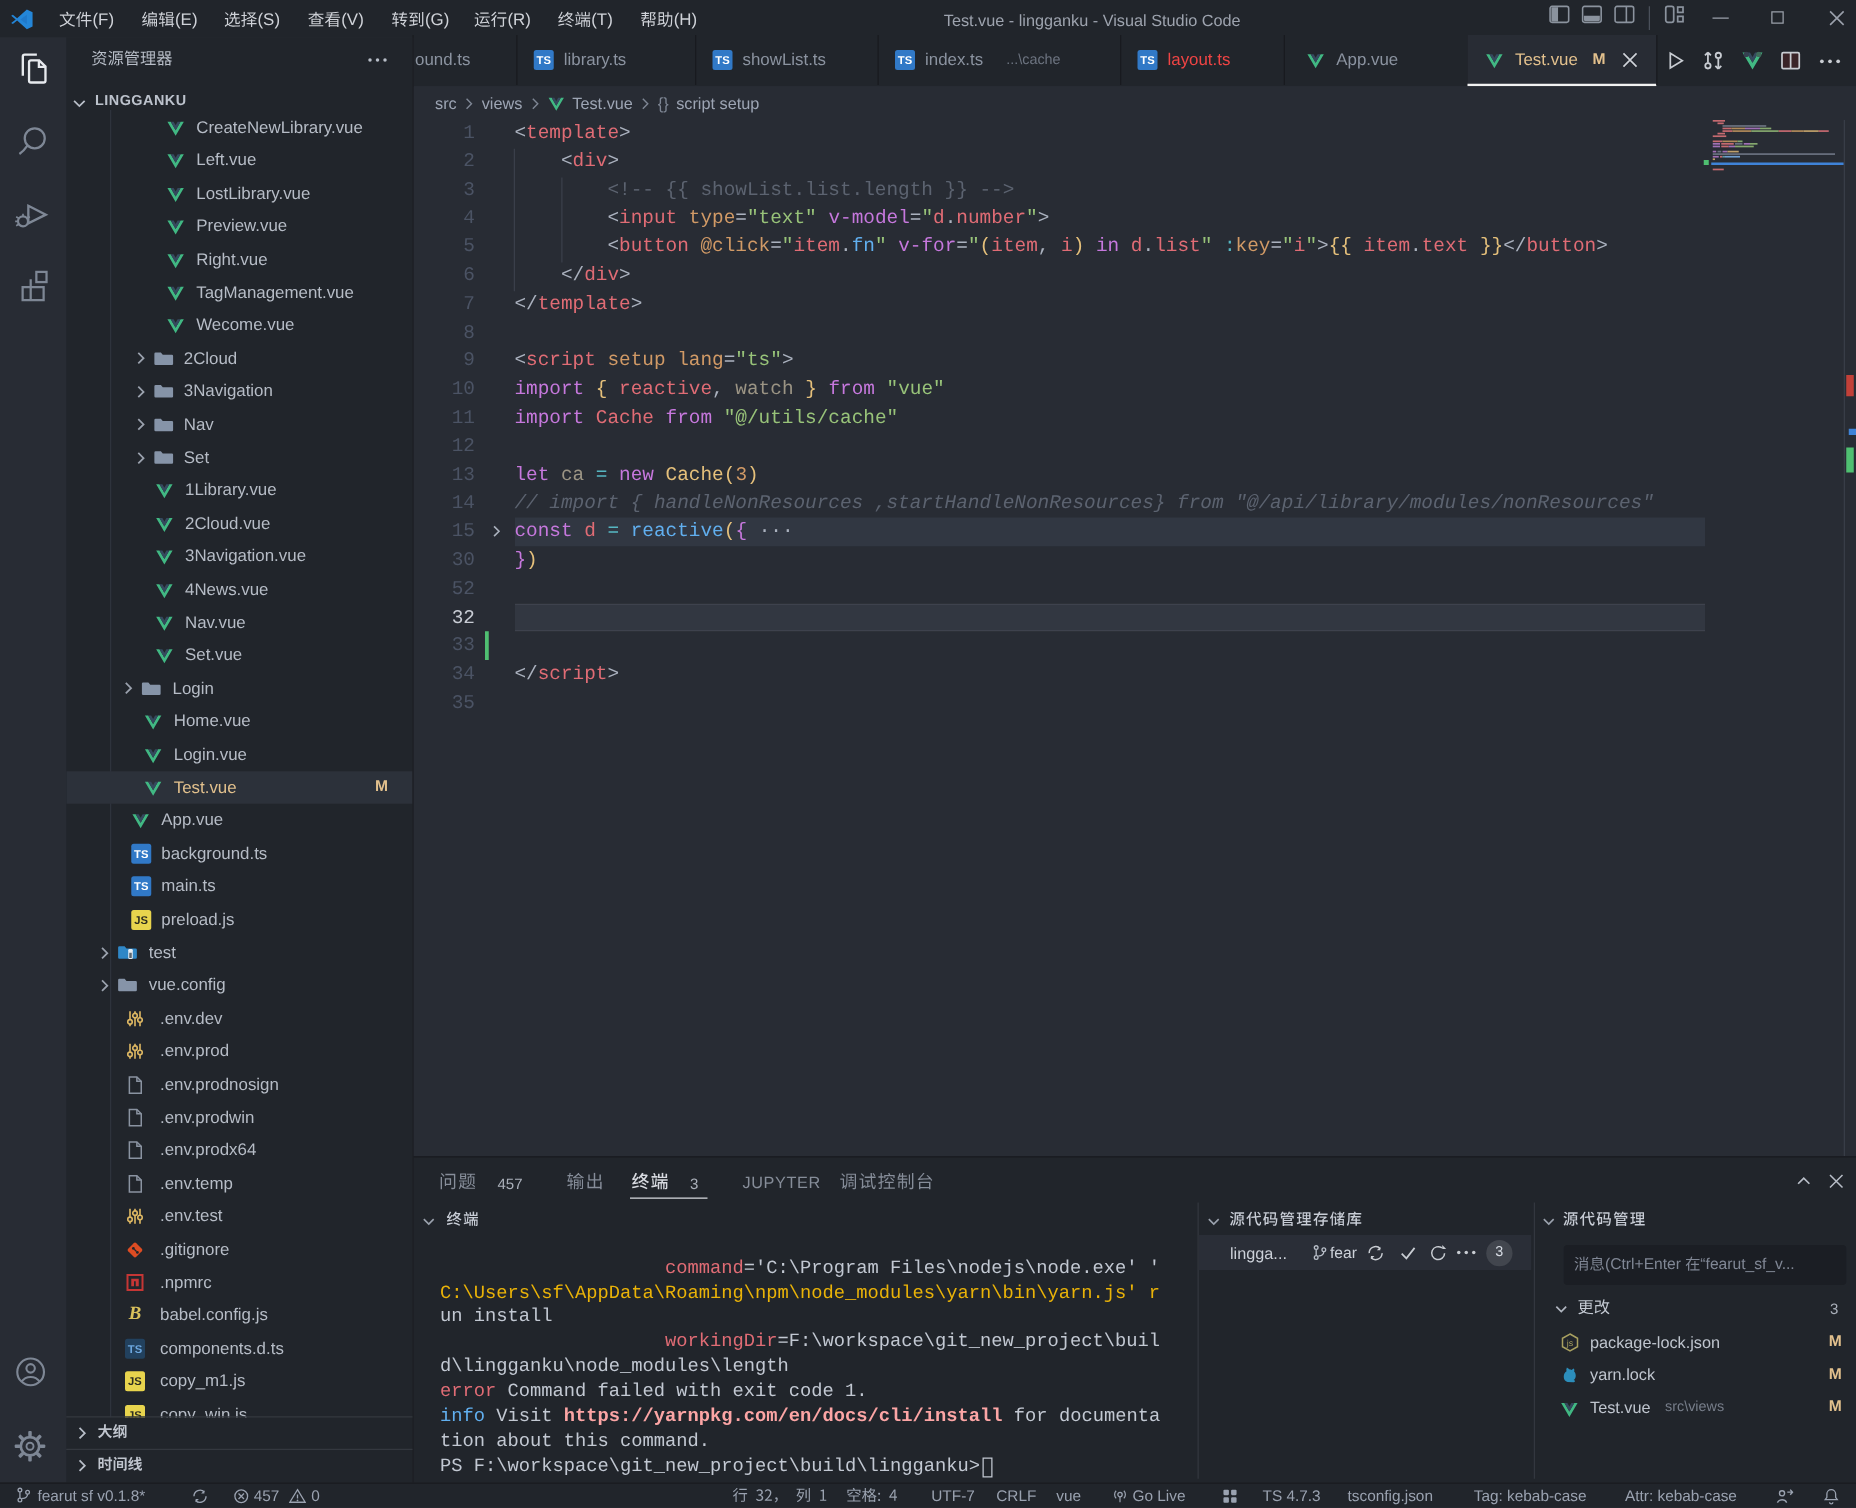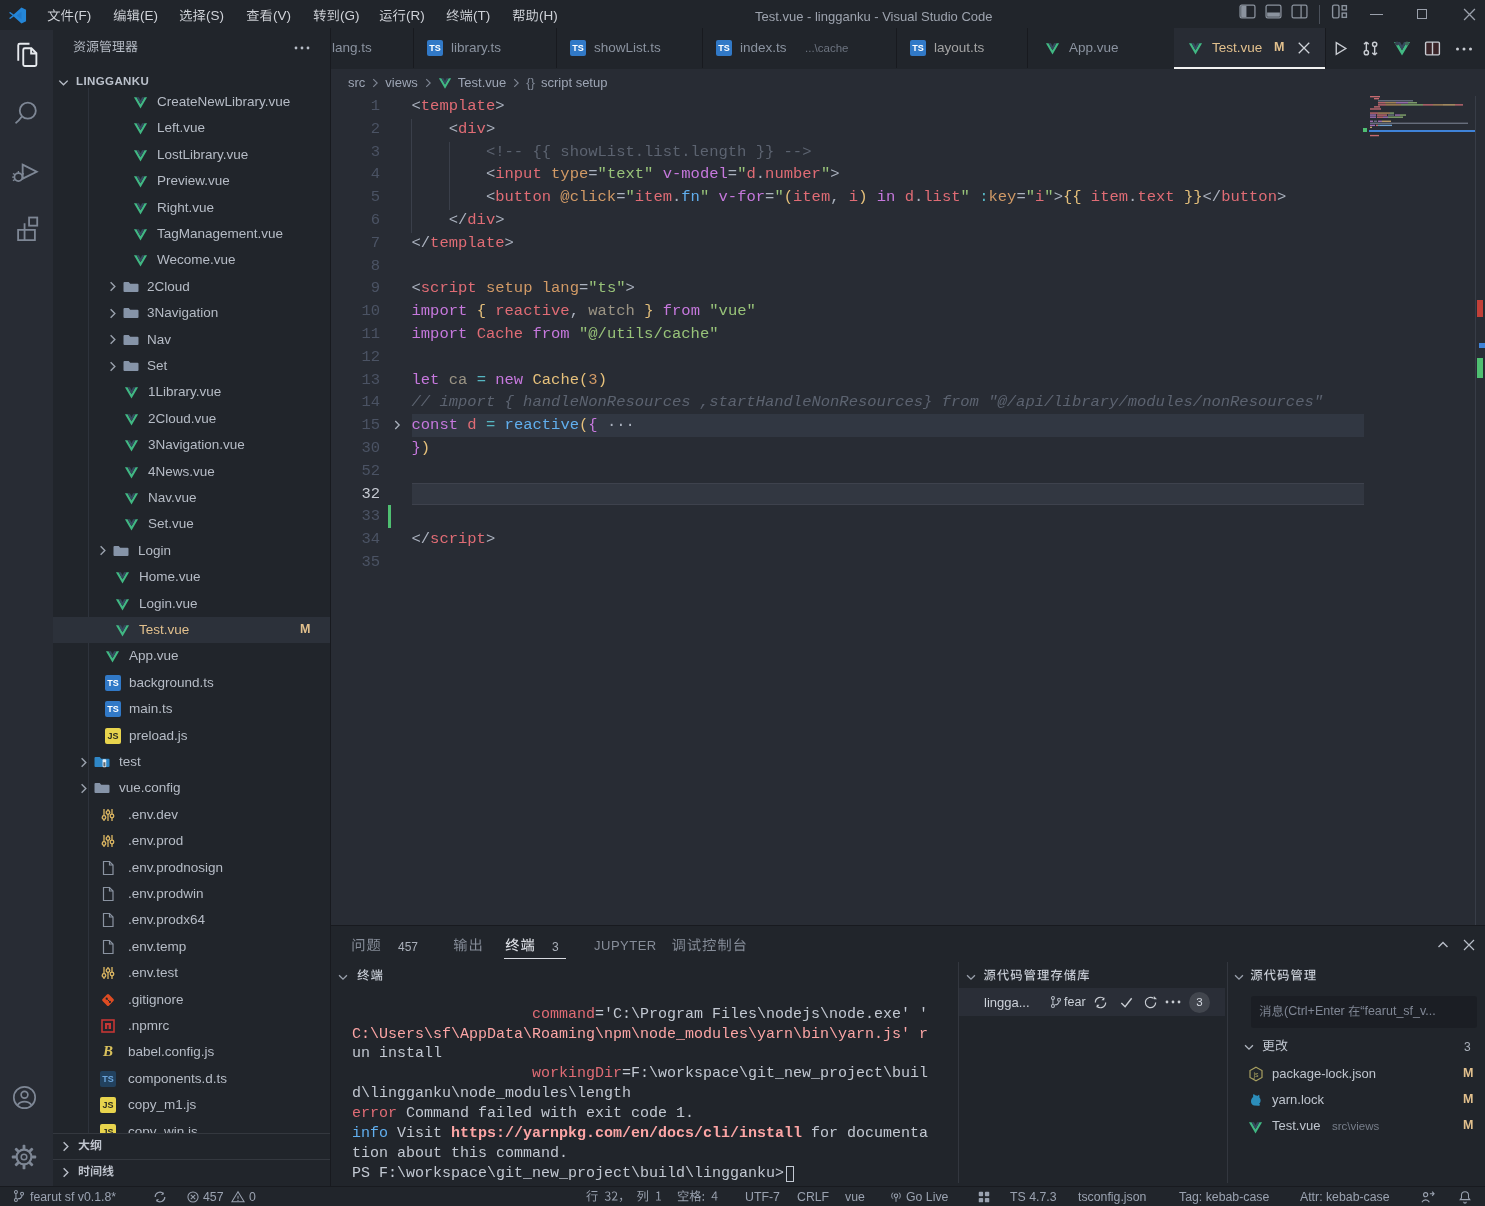--- a/index.html
+++ b/index.html
@@ -390,34 +390,34 @@
 <svg style="position:absolute;left:58px;top:1165px" width="15" height="15" viewBox="0 0 16 16">
     <path fill="none" stroke="#b8bec8" stroke-width="1.5" d="M6 3.5 L10.5 8 L6 12.5"></path>
   </svg>
 <div style="position:absolute;left:78px;top:1165px;">
     <svg width="36" height="13" viewBox="0 -10.32 36 12.60">
       <path fill="#c0c5ce" d="M5.5 -5.1C6.1 -4.3 6.9 -3.1 7.2 -2.4L8.5 -3.1C8.1 -3.8 7.3 -4.9 6.7 -5.8ZM3.6 -4.6V-2.4H2.1V-4.6ZM3.6 -5.9H2.1V-8H3.6ZM0.8 -9.3V-0.2H2.1V-1.2H4.9V-9.3ZM9 -10.1V-8H5.4V-6.6H9V-0.9C9 -0.6 8.9 -0.5 8.6 -0.5C8.3 -0.5 7.5 -0.5 6.6 -0.6C6.8 -0.2 7.1 0.5 7.1 0.9C8.3 0.9 9.2 0.9 9.7 0.6C10.2 0.4 10.4 0 10.4 -0.8V-6.6H11.7V-8H10.4V-10.1Z M12.9 -7.3V1.1H14.3V-7.3ZM13 -9.4C13.6 -8.8 14.2 -8.1 14.4 -7.5L15.6 -8.3C15.4 -8.8 14.7 -9.6 14.2 -10.1ZM16.8 -3.4H19.2V-2.2H16.8ZM16.8 -5.7H19.2V-4.5H16.8ZM15.6 -6.8V-1.1H20.5V-6.8ZM16.1 -9.6V-8.3H21.8V-0.5C21.8 -0.3 21.7 -0.3 21.6 -0.3C21.4 -0.3 21 -0.3 20.6 -0.3C20.8 0.1 21 0.6 21 1C21.8 1 22.3 1 22.7 0.8C23.1 0.5 23.3 0.2 23.3 -0.5V-9.6Z M24.6 -0.9 24.9 0.5C26 0.1 27.5 -0.4 28.9 -0.9L28.7 -2.1C27.2 -1.6 25.6 -1.1 24.6 -0.9ZM32.5 -9.3C33 -9 33.6 -8.5 34 -8.2L34.8 -9C34.5 -9.3 33.8 -9.8 33.3 -10.1ZM24.9 -5C25.1 -5.1 25.4 -5.1 26.4 -5.3C26 -4.7 25.7 -4.3 25.5 -4.1C25.1 -3.6 24.8 -3.4 24.5 -3.3C24.7 -2.9 24.9 -2.3 25 -2C25.3 -2.2 25.8 -2.4 28.7 -2.9C28.7 -3.2 28.7 -3.8 28.7 -4.1L26.8 -3.8C27.7 -4.8 28.5 -5.9 29.1 -7L27.9 -7.8C27.7 -7.3 27.5 -6.9 27.2 -6.5L26.2 -6.4C26.9 -7.3 27.6 -8.5 28 -9.5L26.7 -10.2C26.2 -8.8 25.4 -7.4 25.2 -7C24.9 -6.6 24.7 -6.4 24.4 -6.3C24.6 -5.9 24.8 -5.2 24.9 -5ZM34.3 -4.2C34 -3.6 33.5 -3.1 33 -2.7C32.9 -3.1 32.8 -3.6 32.7 -4.2L35.5 -4.7L35.2 -6L32.5 -5.5L32.4 -6.6L35.1 -7L34.9 -8.3L32.3 -7.9C32.3 -8.7 32.3 -9.5 32.3 -10.2H30.9C30.9 -9.4 30.9 -8.5 30.9 -7.7L29.2 -7.4L29.4 -6.1L31 -6.4L31.1 -5.2L28.9 -4.8L29.2 -3.6L31.3 -3.9C31.4 -3.1 31.6 -2.4 31.8 -1.7C30.8 -1.1 29.7 -0.6 28.5 -0.3C28.8 0 29.2 0.5 29.4 0.9C30.4 0.5 31.4 0.1 32.3 -0.5C32.7 0.5 33.3 1.1 34.1 1.1C35.1 1.1 35.5 0.7 35.7 -0.8C35.4 -1 35 -1.3 34.7 -1.6C34.6 -0.6 34.5 -0.3 34.3 -0.3C34 -0.3 33.7 -0.7 33.4 -1.3C34.3 -2 35 -2.8 35.6 -3.7Z"></path>
     </svg>
   </div>
 <div class="abs" style="left:331px;top:28px;width:1154px;height:41px;background:#21252b"></div>
 <div class="abs" style="left:413px;top:28px;width:1px;height:40px;background:#181a1f"></div>
-<div class="r" style="left:332px;top:40px;font:13.5px 'Liberation Sans',sans-serif;color:#8b93a0">lang.ts</div>
+<div class="r" style="left:332px;top:40px;font:13.5px 'Liberation Sans',sans-serif;color:#8b93a0">ound.ts</div>
 <div class="abs" style="left:556px;top:28px;width:1px;height:40px;background:#181a1f"></div>
 <div style="position:absolute;left:427px;top:40px;width:16px;height:16px;background:#3179c7;border-radius:2px;color:#ffffff;font:bold 9px 'Liberation Sans',sans-serif;text-align:center;line-height:17px">TS</div>
 <div class="r" style="left:451px;top:40px;font:13.5px 'Liberation Sans',sans-serif;color:#8b93a0">library.ts</div>
 <div class="abs" style="left:702px;top:28px;width:1px;height:40px;background:#181a1f"></div>
 <div style="position:absolute;left:570px;top:40px;width:16px;height:16px;background:#3179c7;border-radius:2px;color:#ffffff;font:bold 9px 'Liberation Sans',sans-serif;text-align:center;line-height:17px">TS</div>
 <div class="r" style="left:594px;top:40px;font:13.5px 'Liberation Sans',sans-serif;color:#8b93a0">showList.ts</div>
 <div class="abs" style="left:896px;top:28px;width:1px;height:40px;background:#181a1f"></div>
 <div style="position:absolute;left:716px;top:40px;width:16px;height:16px;background:#3179c7;border-radius:2px;color:#ffffff;font:bold 9px 'Liberation Sans',sans-serif;text-align:center;line-height:17px">TS</div>
 <div class="r" style="left:740px;top:40px;font:13.5px 'Liberation Sans',sans-serif;color:#8b93a0">index.ts</div>
 <div class="r" style="left:805px;top:42px;font:11.5px 'Liberation Sans',sans-serif;color:#6d7480">...\cache</div>
 <div class="abs" style="left:1027px;top:28px;width:1px;height:40px;background:#181a1f"></div>
 <div style="position:absolute;left:910px;top:40px;width:16px;height:16px;background:#3179c7;border-radius:2px;color:#ffffff;font:bold 9px 'Liberation Sans',sans-serif;text-align:center;line-height:17px">TS</div>
-<div class="r" style="left:934px;top:40px;font:13.5px 'Liberation Sans',sans-serif;color:#a3a3a3">layout.ts</div>
+<div class="r" style="left:934px;top:40px;font:13.5px 'Liberation Sans',sans-serif;color:#ef4444">layout.ts</div>
 <div class="abs" style="left:1174px;top:28px;width:1px;height:40px;background:#181a1f"></div>
 <div style="position:absolute;left:1045px;top:41px;width:15px;height:15px">
     <svg width="15" height="15" viewBox="0 0 16 16">
       <path fill="#41b883" d="M1 2.5 L8 14.5 L15 2.5 L12.2 2.5 L8 9.8 L3.8 2.5 Z"></path>
       <path fill="#35495e" d="M3.8 2.5 L8 9.8 L12.2 2.5 L9.7 2.5 L8 5.6 L6.3 2.5 Z"></path>
     </svg>
   </div>
 <div class="r" style="left:1069px;top:40px;font:13.5px 'Liberation Sans',sans-serif;color:#8b93a0">App.vue</div>
 <div class="abs" style="left:1174px;top:28px;width:151px;height:41px;background:#282c34"></div>
 <div class="abs" style="left:1174px;top:66.5px;width:151px;height:2px;background:#f2f2f2"></div>
@@ -605,21 +605,21 @@
   </svg>
 <svg style="position:absolute;left:336px;top:970px" width="14" height="14" viewBox="0 0 16 16">
     <path fill="none" stroke="#9aa1ad" stroke-width="1.5" d="M3.5 6 L8 10.5 L12.5 6"></path>
   </svg>
 <div style="position:absolute;left:357px;top:969px;">
     <svg width="27" height="13" viewBox="0 -10.75 27 13.12">
       <path fill="#c8cdd6" d="M0.4 -0.8 0.6 0.4C1.8 0.1 3.5 -0.2 5.1 -0.6L5 -1.6C3.3 -1.3 1.6 -1 0.4 -0.8ZM7 -3.2C7.9 -2.8 9.1 -2.2 9.7 -1.8L10.4 -2.6C9.7 -3 8.6 -3.6 7.7 -3.9ZM5.6 -0.9C7.3 -0.5 9.4 0.4 10.5 1L11.2 0.1C10 -0.5 8 -1.4 6.3 -1.8ZM7.2 -10.6C6.8 -9.5 6 -8.3 4.9 -7.3L4 -7.9C3.8 -7.5 3.5 -7 3.2 -6.6L1.9 -6.5C2.6 -7.5 3.3 -8.8 3.9 -10.1L2.7 -10.6C2.2 -9.1 1.3 -7.5 1.1 -7.1C0.8 -6.7 0.6 -6.4 0.3 -6.4C0.5 -6.1 0.7 -5.5 0.7 -5.2C0.9 -5.3 1.2 -5.4 2.6 -5.6C2.1 -4.9 1.6 -4.3 1.4 -4.1C1 -3.6 0.7 -3.4 0.4 -3.3C0.6 -3 0.8 -2.5 0.8 -2.2C1.1 -2.4 1.6 -2.5 4.8 -3C4.7 -3.2 4.7 -3.7 4.7 -4L2.4 -3.7C3.2 -4.6 4 -5.8 4.7 -6.9C5 -6.7 5.2 -6.4 5.4 -6.2C5.8 -6.6 6.2 -7 6.6 -7.4C6.9 -6.9 7.3 -6.4 7.7 -5.9C6.8 -5.2 5.8 -4.7 4.7 -4.3C4.9 -4.1 5.3 -3.6 5.4 -3.3C6.5 -3.7 7.6 -4.4 8.5 -5.1C9.4 -4.4 10.4 -3.7 11.5 -3.3C11.7 -3.6 12 -4.1 12.3 -4.3C11.2 -4.7 10.2 -5.2 9.4 -5.9C10.2 -6.8 10.9 -7.8 11.4 -8.9L10.7 -9.3L10.5 -9.3H7.9C8.1 -9.7 8.3 -10 8.4 -10.4ZM7.3 -8.3H9.8C9.5 -7.7 9.1 -7.1 8.5 -6.6C8 -7.1 7.6 -7.7 7.2 -8.2Z M14.1 -8.3V-7.2H18.3V-8.3ZM14.4 -6.5C14.7 -5.1 14.9 -3.3 14.9 -2.1L15.8 -2.3C15.8 -3.5 15.6 -5.2 15.3 -6.6ZM15.3 -10.1C15.6 -9.6 15.9 -8.8 16.1 -8.3L17.1 -8.6C16.9 -9.1 16.6 -9.9 16.3 -10.4ZM18.5 -4V1H19.6V-3H20.5V0.9H21.4V-3H22.3V0.9H23.2V-3H24.2V0C24.2 0.1 24.2 0.2 24.1 0.2C24 0.2 23.7 0.2 23.4 0.1C23.5 0.4 23.6 0.8 23.7 1.1C24.2 1.1 24.6 1.1 24.9 0.9C25.2 0.7 25.2 0.5 25.2 0V-4H22.1L22.4 -5H25.5V-6.1H18.2V-5H21.1C21 -4.7 21 -4.3 20.9 -4ZM18.7 -9.9V-6.9H25.1V-9.9H24V-7.9H22.4V-10.5H21.2V-7.9H19.8V-9.9ZM16.9 -6.7C16.8 -5.2 16.6 -3.2 16.3 -1.8C15.4 -1.6 14.6 -1.4 14 -1.3L14.2 -0.2C15.4 -0.4 16.9 -0.8 18.4 -1.2L18.2 -2.3L17.2 -2C17.5 -3.3 17.8 -5.1 18 -6.6Z"></path>
     </svg>
   </div>
 <div class="r" style="left:352px;top:1004.5px;font:15px 'Liberation Mono',monospace;line-height:20px"><span style="color:#e06c75">                    command</span><span style="color:#c2c8d2">='C:\Program Files\nodejs\node.exe' '</span></div>
-<div class="r" style="left:352px;top:1024.5px;font:15px 'Liberation Mono',monospace;line-height:20px"><span style="color:#fca5a5">C:\Users\sf\AppData\Roaming\npm\node_modules\yarn\bin\yarn.js' r</span></div>
+<div class="r" style="left:352px;top:1024.5px;font:15px 'Liberation Mono',monospace;line-height:20px"><span style="color:#eab308">C:\Users\sf\AppData\Roaming\npm\node_modules\yarn\bin\yarn.js' r</span></div>
 <div class="r" style="left:352px;top:1044.4px;font:15px 'Liberation Mono',monospace;line-height:20px"><span style="color:#c2c8d2">un install</span></div>
 <div class="r" style="left:352px;top:1064.3px;font:15px 'Liberation Mono',monospace;line-height:20px"><span style="color:#e06c75">                    workingDir</span><span style="color:#c2c8d2">=F:\workspace\git_new_project\buil</span></div>
 <div class="r" style="left:352px;top:1084.3px;font:15px 'Liberation Mono',monospace;line-height:20px"><span style="color:#c2c8d2">d\lingganku\node_modules\length</span></div>
 <div class="r" style="left:352px;top:1104.2px;font:15px 'Liberation Mono',monospace;line-height:20px"><span style="color:#e06c75">error</span><span style="color:#c2c8d2"> Command failed with exit code 1.</span></div>
 <div class="r" style="left:352px;top:1124.2px;font:15px 'Liberation Mono',monospace;line-height:20px"><span style="color:#61afef">info</span><span style="color:#c2c8d2"> Visit </span><span style="font-weight:bold;color:#fca5a5">https://yarnpkg.com/en/docs/cli/install</span><span style="color:#c2c8d2"> for documenta</span></div>
 <div class="r" style="left:352px;top:1144.2px;font:15px 'Liberation Mono',monospace;line-height:20px"><span style="color:#c2c8d2">tion about this command.</span></div>
 <div class="r" style="left:352px;top:1164.1px;font:15px 'Liberation Mono',monospace;line-height:20px"><span style="color:#c2c8d2">PS F:\workspace\git_new_project\build\lingganku&gt;</span></div>
 <div class="abs" style="left:786px;top:1166px;width:8px;height:16px;border:1px solid #c2c8d2"></div>
 <div class="abs" style="left:958px;top:962px;width:1px;height:221px;background:#33373f"></div>
 <svg style="position:absolute;left:964px;top:970px" width="14" height="14" viewBox="0 0 16 16">

